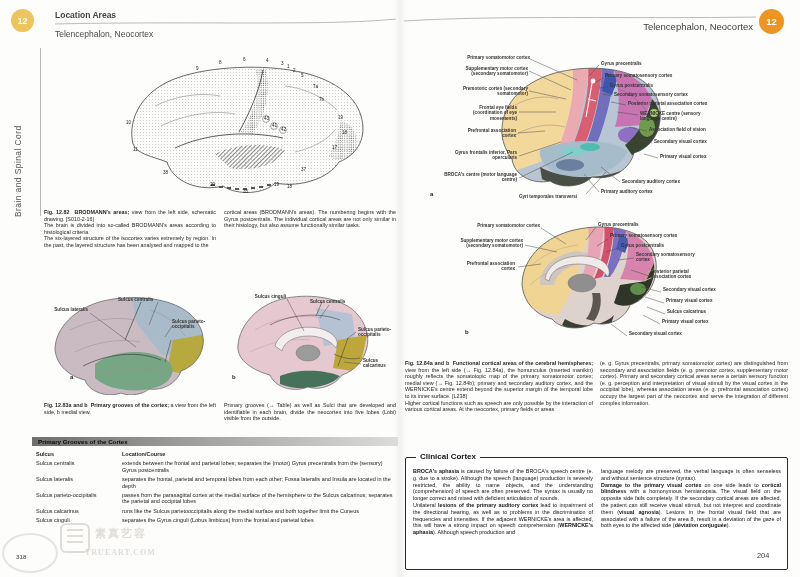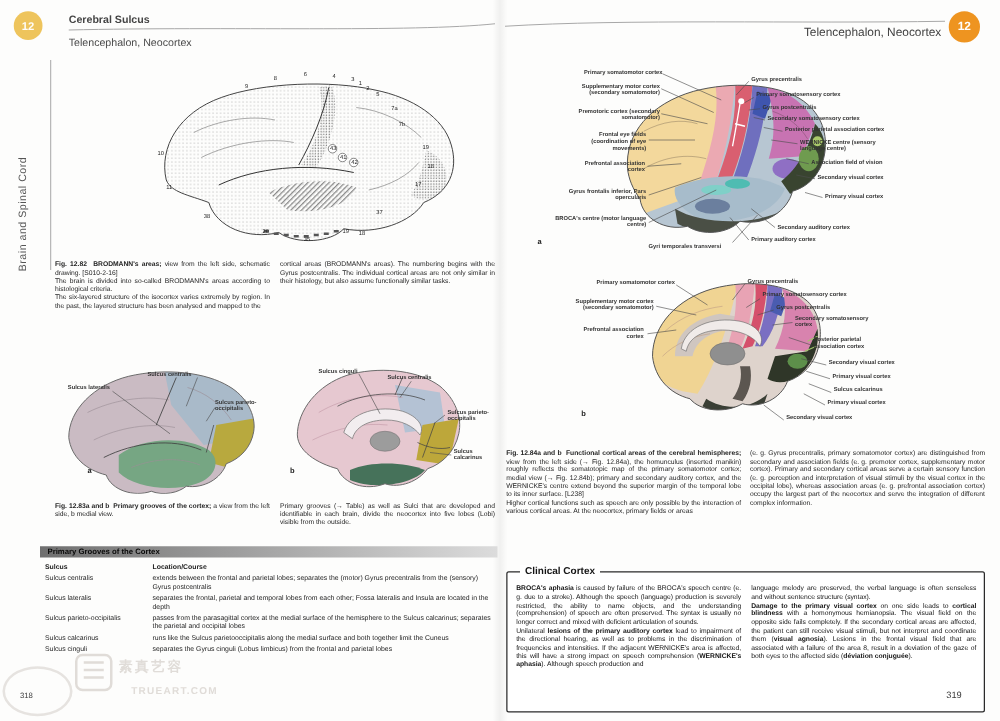--- a/index.html
+++ b/index.html
@@ -32,21 +32,21 @@
   .tc1{width:90px;flex:none;font-size:5.5px;line-height:6.4px;color:#222;padding-left:4px;box-sizing:border-box;}
   .tc2{flex:1;font-size:5.5px;line-height:6.4px;color:#222;}
   .pn{position:absolute;font-size:6.8px;color:#3a3a3a;}
   .clinbox{position:absolute;left:405px;top:457px;width:381px;height:111px;
            border:1.2px solid #2a2a2a;border-radius:2px;background:#fff;}
   .clintitle{position:absolute;left:416px;top:451.5px;background:#fff;padding:0 4px;
              font-size:8px;font-weight:bold;color:#141414;}
   .clin{position:absolute;font-size:5.4px;line-height:6.8px;color:#141414;text-align:justify;}
   .wm{position:absolute;color:rgba(200,193,186,0.55);font-weight:bold;pointer-events:none;}
   .wm-cn{left:95px;top:526px;font-size:11px;letter-spacing:2px;}
-  .wm-url{left:105px;top:548px;font-size:8px;letter-spacing:1px;color:rgba(205,199,192,0.6);}
+  .wm-url{left:85px;top:548px;font-size:8px;letter-spacing:1px;color:rgba(205,199,192,0.6);font-family:Liberation Serif, serif;}
   .wm-logo{left:60px;top:523px;width:26px;height:26px;border:2px solid rgba(205,199,192,0.6);
            border-radius:6px;}
   .wm-logo i{display:block;height:2px;background:rgba(205,199,192,0.6);margin:4px 5px 0 5px;}
   .wm-ring{left:2px;top:533px;width:52px;height:36px;border:2px solid rgba(208,202,195,0.5);
            border-radius:50%;}
   svg{position:absolute;}
 </style>
 </head>
 <body>
 
@@ -232,21 +232,21 @@
       <path d="M55,24 C180,21 330,26 396,19"></path>
       <path d="M404,21 C500,15 640,19 756,17"></path>
     </g>
   </svg>
 
   <div class="tab left">
       <span>12</span>
     </div>
   <div class="sideline"></div>
   <div class="sidetext">Brain and Spinal Cord</div>
-  <div class="kicker">Cerebral Sulcus</div>
+  <div class="kicker">Location Areas</div>
   <div class="htitle">Telencephalon, Neocortex</div>
 
   <span class="bn" style="left:196px;top:67px;">9</span>
   <span class="bn" style="left:219px;top:61px;">8</span>
   <span class="bn" style="left:243px;top:58px;">6</span>
   <span class="bn" style="left:266px;top:59px;">4</span>
   <span class="bn" style="left:281px;top:62px;">3</span>
   <span class="bn" style="left:287px;top:65px;">1</span>
   <span class="bn" style="left:293px;top:69px;">2</span>
   <span class="bn" style="left:301px;top:74px;">5</span>
@@ -392,15 +392,15 @@
       <span>Unilateral </span><span class="fb">lesions of the primary auditory cortex</span><span> lead to impairment of the directional hearing, as well as to problems in the discrimination of frequencies and intensities. If the adjacent WERNICKE's area is affected, this will have a strong impact on speech comprehension (</span><span class="fb">WERNICKE's aphasia</span><span>). Although speech production and</span>
     </div>
   </div>
   <div class="clin" style="left:601px;top:468px;width:180px;">
     <span>language melody are preserved, the verbal language is often senseless and without sentence structure (syntax).</span>
     <div>
       <span class="fb">Damage to the primary visual cortex</span><span> on one side leads to </span><span class="fb">cortical blindness</span><span> with a homonymous hemianopsia. The visual field on the opposite side fails completely. If the secondary cortical areas are affected, the patient can still receive visual stimuli, but not interpret and coordinate them (</span><span class="fb">visual agnosia</span><span>). Lesions in the frontal visual field that are associated with a failure of the area 8, result in a deviation of the gaze of both eyes to the affected side (</span><span class="fb">déviation conjuguée</span><span>).</span>
     </div>
   </div>
 
-  <div class="pn" style="left:757px;top:551px;font-size:7.4px;">319</div>
+  <div class="pn" style="left:757px;top:551px;font-size:7.4px;">204</div>
 
 </div>
 
 </body></html>

